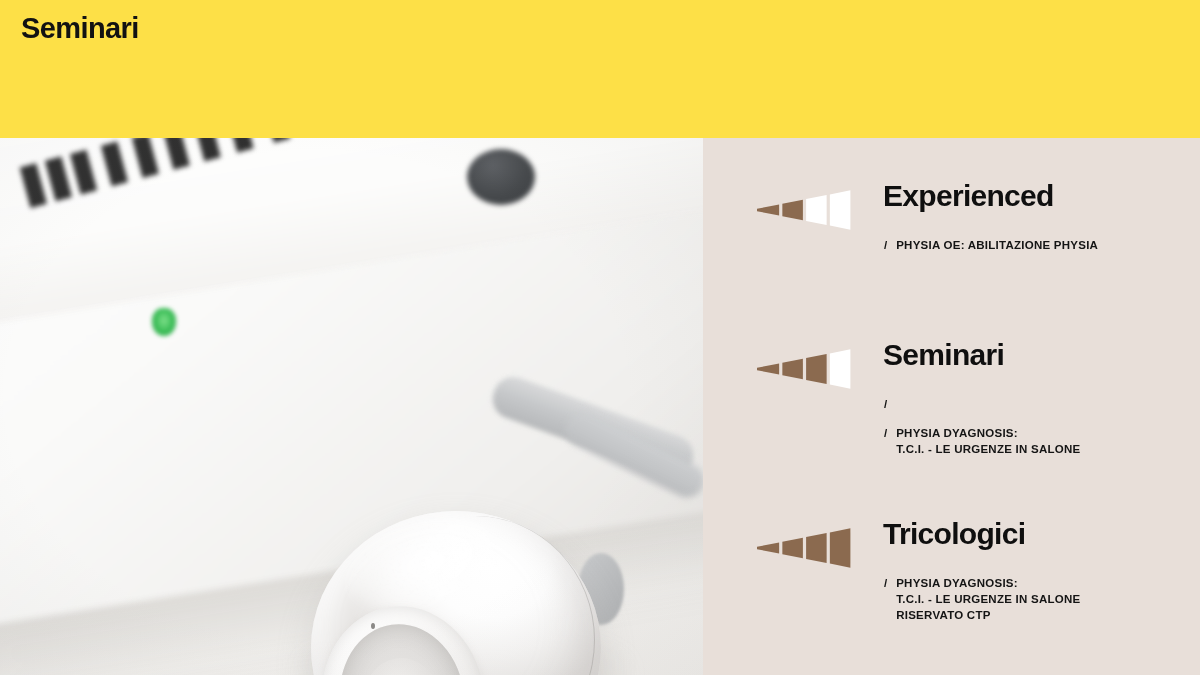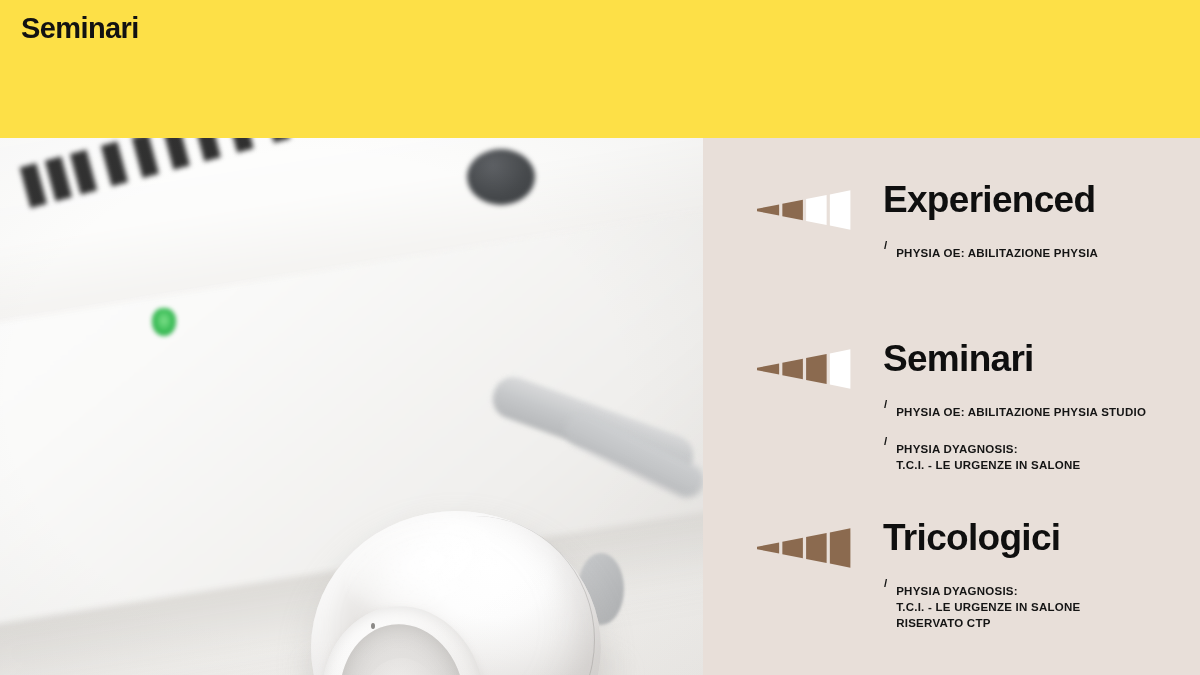--- a/index.html
+++ b/index.html
@@ -175,34 +175,34 @@
   .level { position:absolute; left:0; width:497px; }
   #level-0 { top:48px; }
   #level-1 { top:207px; }
   #level-2 { top:386px; }
 
   .level-icon {
     position:absolute; left:54px; top:4px; width:95px; height:40px;
   }
   .level-title {
     position:absolute; left:180px; top:-8px;
-    font-size:37px; font-weight:bold; color:#0f0f0f;
+    font-size:30px; font-weight:bold; color:#0f0f0f;
     letter-spacing:-0.7px; line-height:1.2;
   }
   .level-items {
     position:absolute; left:181px; top:52px; width:310px;
   }
   .level-item {
     display:flex; margin-bottom:13px;
   }
   .item-slash {
     font-size:11.5px; font-weight:bold; color:#141414;
     margin-right:9px; line-height:1.38; flex:0 0 auto;
   }
-  .item-lines { line-height:1.38;margin-top:8px; }
+  .item-lines { line-height:1.38; }
   .item-line {
     font-size:11.5px; font-weight:bold; color:#141414;
     letter-spacing:0.25px; white-space:nowrap;
   }
 </style>
 </head>
 <body>
 
 <div id="header">
   <div id="kicker">Seminari</div>
@@ -273,23 +273,20 @@
             <polygon points="25.35,13.78336842105263 45.9,9.71663157894737 45.9,30.28336842105263 25.35,26.21663157894737" fill="#8B6A4F"></polygon>
             <polygon points="49.1,9.083368421052633 69.65,5.0166315789473686 69.65,34.98336842105263 49.1,30.916631578947367" fill="#8B6A4F"></polygon>
             <polygon points="72.85,4.383368421052632 93.4,0.31663157894736926 93.4,39.683368421052634 72.85,35.61663157894737" fill="#FFFFFF"></polygon>
           </g>
       </svg>
     </div>
     <div class="level-title">Seminari</div>
     <div class="level-items">
         <div class="item-item level-item">
           <div class="item-slash">/</div>
-          <div class="item-lines">
-            <div class="item-line">PHYSIA OE: ABILITAZIONE PHYSIA STUDIO</div>
-          </div>
         </div>
         <div class="item-item level-item">
           <div class="item-slash">/</div>
           <div class="item-lines">
             <div class="item-line">PHYSIA DYAGNOSIS:</div>
             <div class="item-line">T.C.I. - LE URGENZE IN SALONE</div>
           </div>
         </div>
       </div>
   </div>

